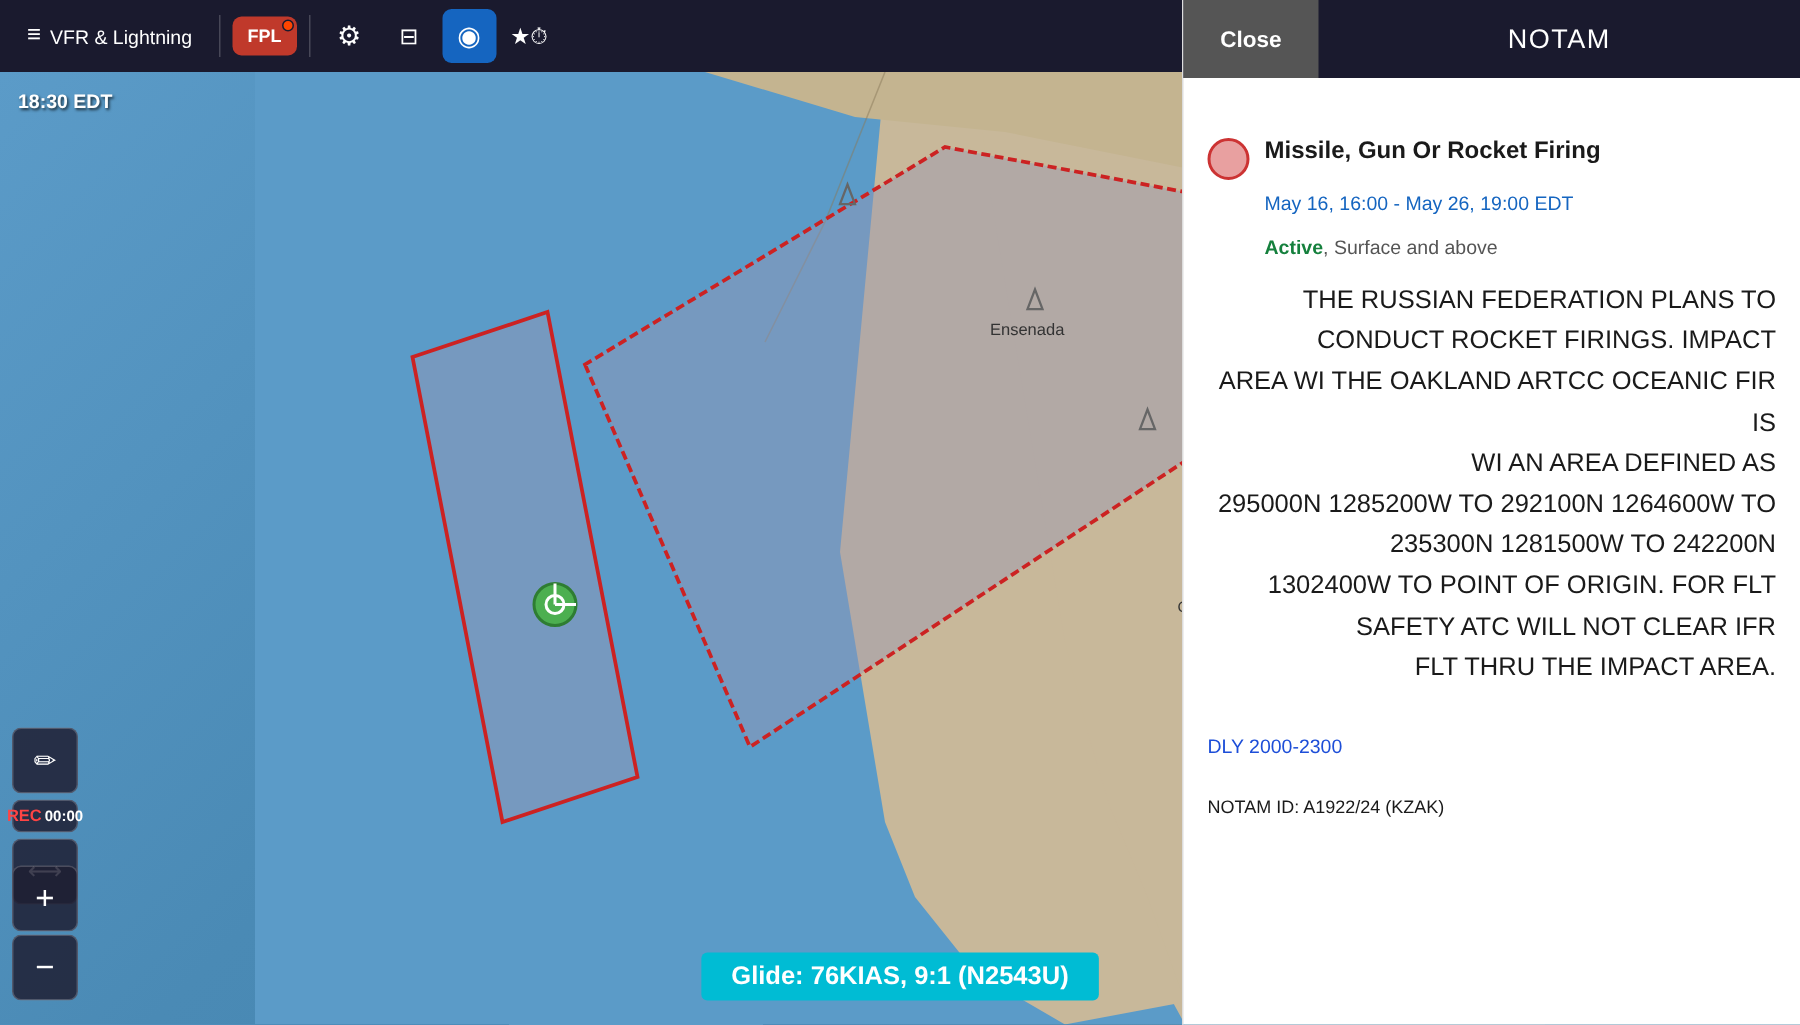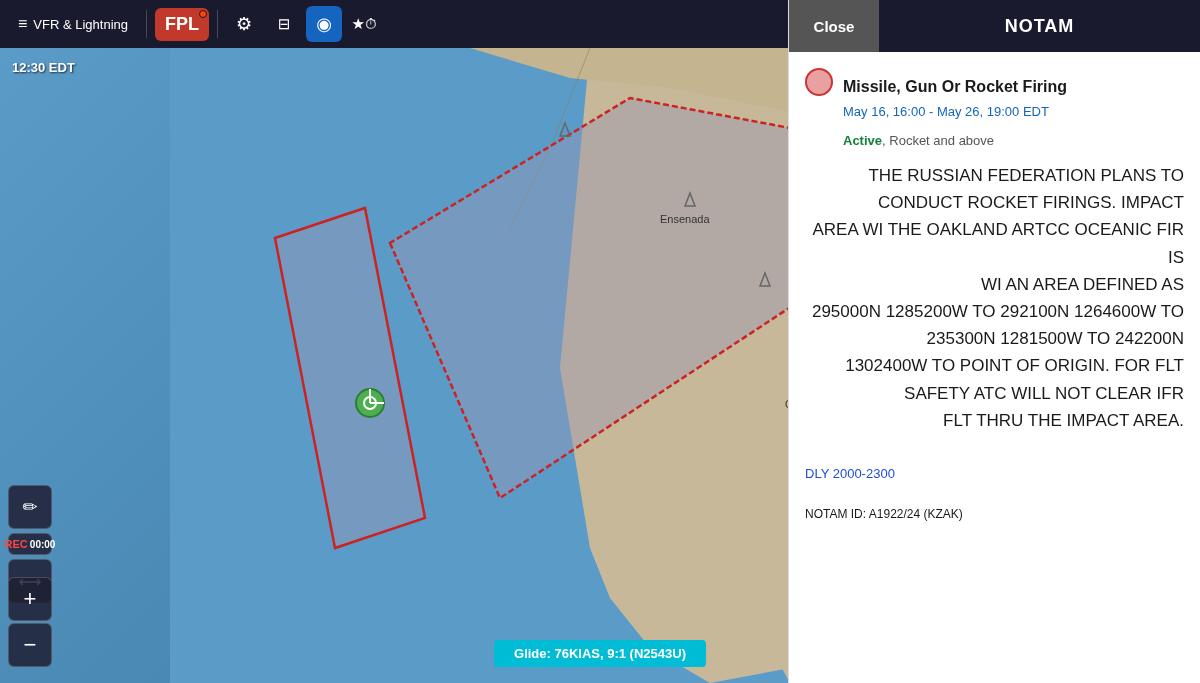--- a/index.html
+++ b/index.html
@@ -30,21 +30,21 @@
       background: transparent;
       border: none;
       white-space: nowrap;
     }
     .toolbar-sep { width: 1px; height: 28px; background: rgba(255,255,255,0.2); margin: 0 4px; }
     .fpl-btn {
       background: #c0392b;
       border-radius: 6px;
       padding: 6px 10px;
       color: #fff;
-      font-size: 18px;
+      font-size: 12px;
       font-weight: 600;
       cursor: pointer;
       border: none;
       position: relative;
     }
     .fpl-btn .notif-dot {
       position: absolute;
       top: 2px; right: 2px;
       width: 8px; height: 8px;
       background: #ff4500;
@@ -193,21 +193,21 @@
     }
 
     
     #glide-info {
       position: absolute;
       bottom: 16px;
       left: 50%;
       transform: translateX(-50%);
       background: #00bcd4;
       color: #fff;
-      font-size: 13px;
+      font-size: 17px;
       font-weight: 600;
       padding: 6px 20px;
       border-radius: 4px;
       z-index: 50;
       white-space: nowrap;
     }
 
     
     #notam-panel {
       position: absolute;
@@ -235,33 +235,34 @@
       font-weight: 600;
       cursor: pointer;
       height: 100%;
       min-width: 90px;
     }
     #notam-title {
       flex: 1;
       text-align: center;
       color: #fff;
       font-size: 18px;
-      font-weight: 700;
+      font-weight: 400;
       letter-spacing: 1px;
     }
     #notam-body {
       padding: 16px;
       overflow-y: auto;
       flex: 1;
     }
     #notam-type-row {
       display: flex;
-      align-items: flex-end;
+      align-items: flex-start;
       gap: 10px;
       margin-bottom: 8px;
+      margin-top: 24px;
     }
     #notam-type-icon {
       width: 28px; height: 28px;
       border-radius: 50%;
       background: #e8a0a0;
       border: 2px solid #cc3333;
       flex-shrink: 0;
     }
     #notam-type-label {
       font-size: 16px;
@@ -353,21 +354,21 @@
   <button id="refresh-btn" style="position:relative; margin-left:8px; width:36px; height:36px; background:rgba(255,255,255,0.1); border:1px solid rgba(255,255,255,0.3); border-radius:6px; color:#fff; font-size:18px; display:flex; align-items:center; justify-content:center; cursor:pointer;">
     <span>↻</span>
   </button>
 </div>
 
 <div id="map">
   <div id="map-bg"></div>
 
   <div id="terrain-overlay"></div>
 
-  <div id="time-display">12:30 EDT</div>
+  <div id="time-display">18:30 EDT</div>
 
   <svg id="map-svg" viewBox="0 0 860 635">
 
     <rect width="860" height="635" fill="#5b9bc8"></rect>
 
     <path d="M480,0 L860,0 L860,635 L620,635 L590,580 L560,520 L540,460 L530,400 L520,350 L510,300 L500,250 L490,180 L480,120 Z" fill="#c8b89a" stroke="none"></path>
 
     <path d="M420,0 L480,0 L490,80 L500,140 L510,200 L520,260 L530,320 L540,380 L555,440 L570,490 L595,550 L620,620 L540,635 L480,600 L440,550 L420,500 L410,440 L400,380 L390,320 Z" fill="#c8b89a" stroke="none"></path>
 
     <path d="M300,0 L860,0 L860,100 L700,80 L600,60 L500,40 L400,30 L300,0 Z" fill="#c4b490" stroke="none"></path>
@@ -429,21 +430,21 @@
     <button id="notam-close-btn">Close</button>
     <div id="notam-title">NOTAM</div>
   </div>
   <div id="notam-body">
     <div id="notam-type-row">
       <div id="notam-type-icon"></div>
       <div id="notam-type-label">Missile, Gun Or Rocket Firing</div>
     </div>
     <div id="notam-dates">May 16, 16:00 - May 26, 19:00 EDT</div>
     <div id="notam-status">
-      <span class="active-text">Active</span><span>, </span><span>Rocket and above</span>
+      <span class="active-text">Active</span><span>, </span><span>Surface and above</span>
     </div>
     <div id="notam-description">THE RUSSIAN FEDERATION PLANS TO
 CONDUCT ROCKET FIRINGS. IMPACT
 AREA WI THE OAKLAND ARTCC OCEANIC FIR IS
 WI AN AREA DEFINED AS
 295000N 1285200W TO 292100N 1264600W TO
 235300N 1281500W TO 242200N
 1302400W TO POINT OF ORIGIN. FOR FLT
 SAFETY ATC WILL NOT CLEAR IFR
 FLT THRU THE IMPACT AREA.</div>

